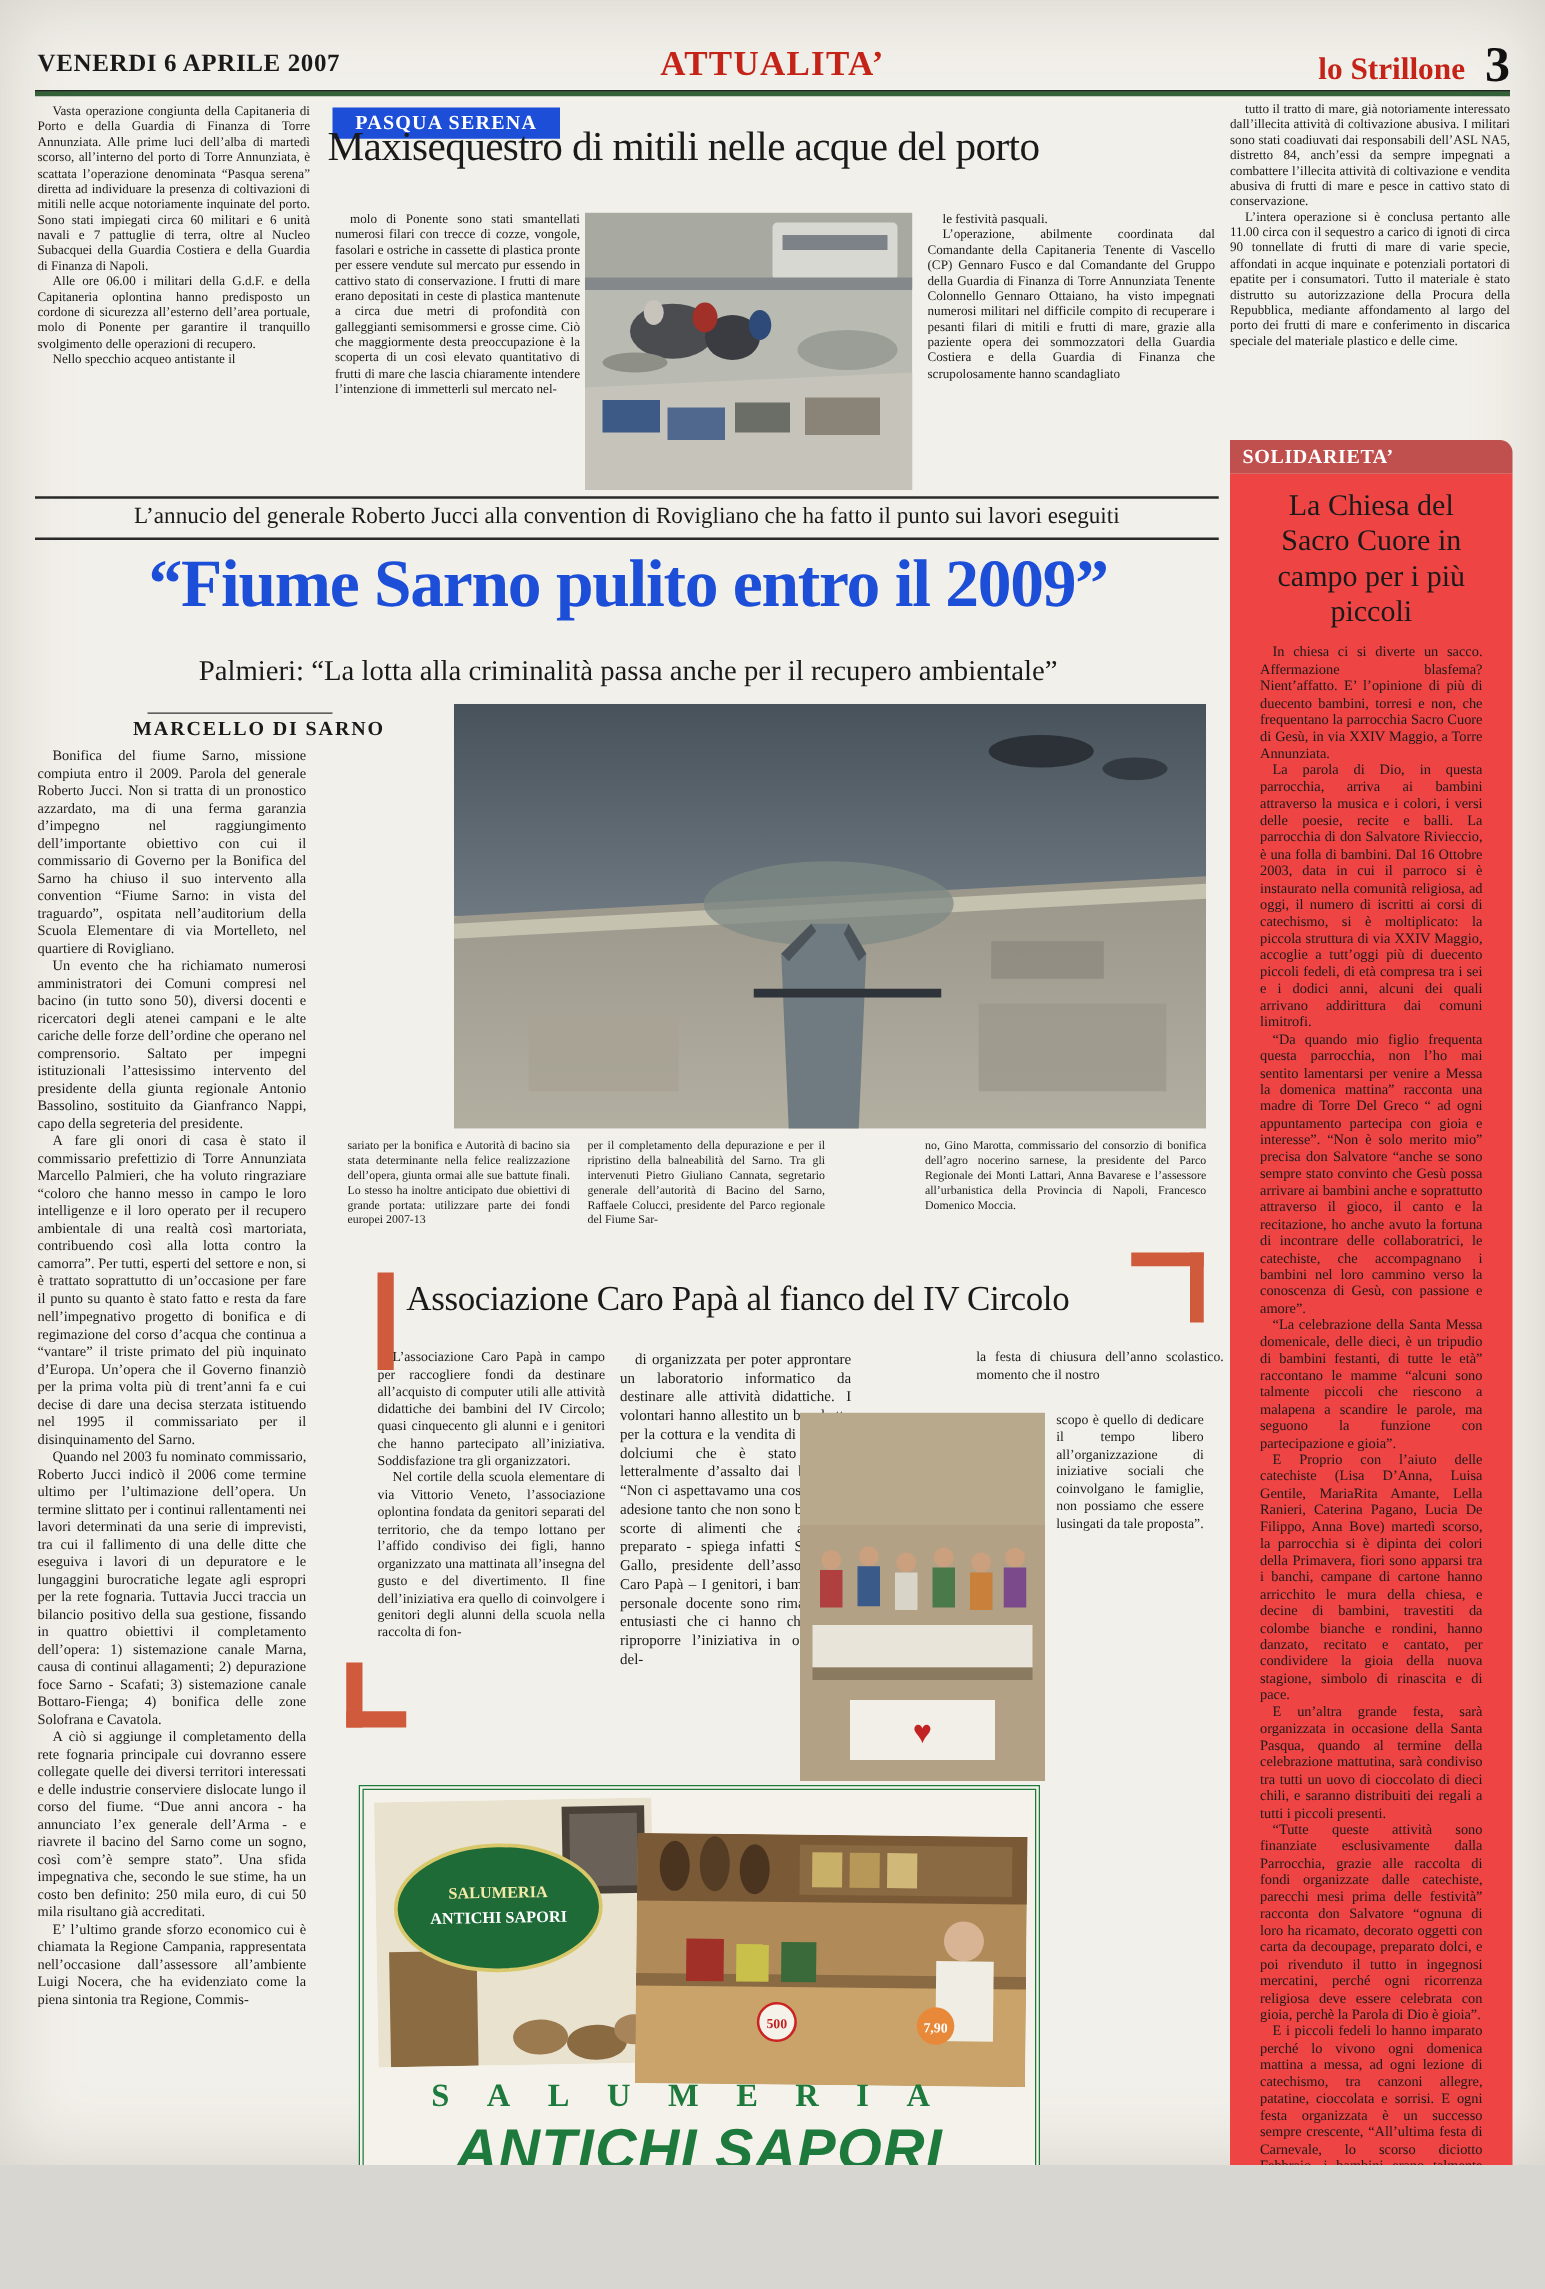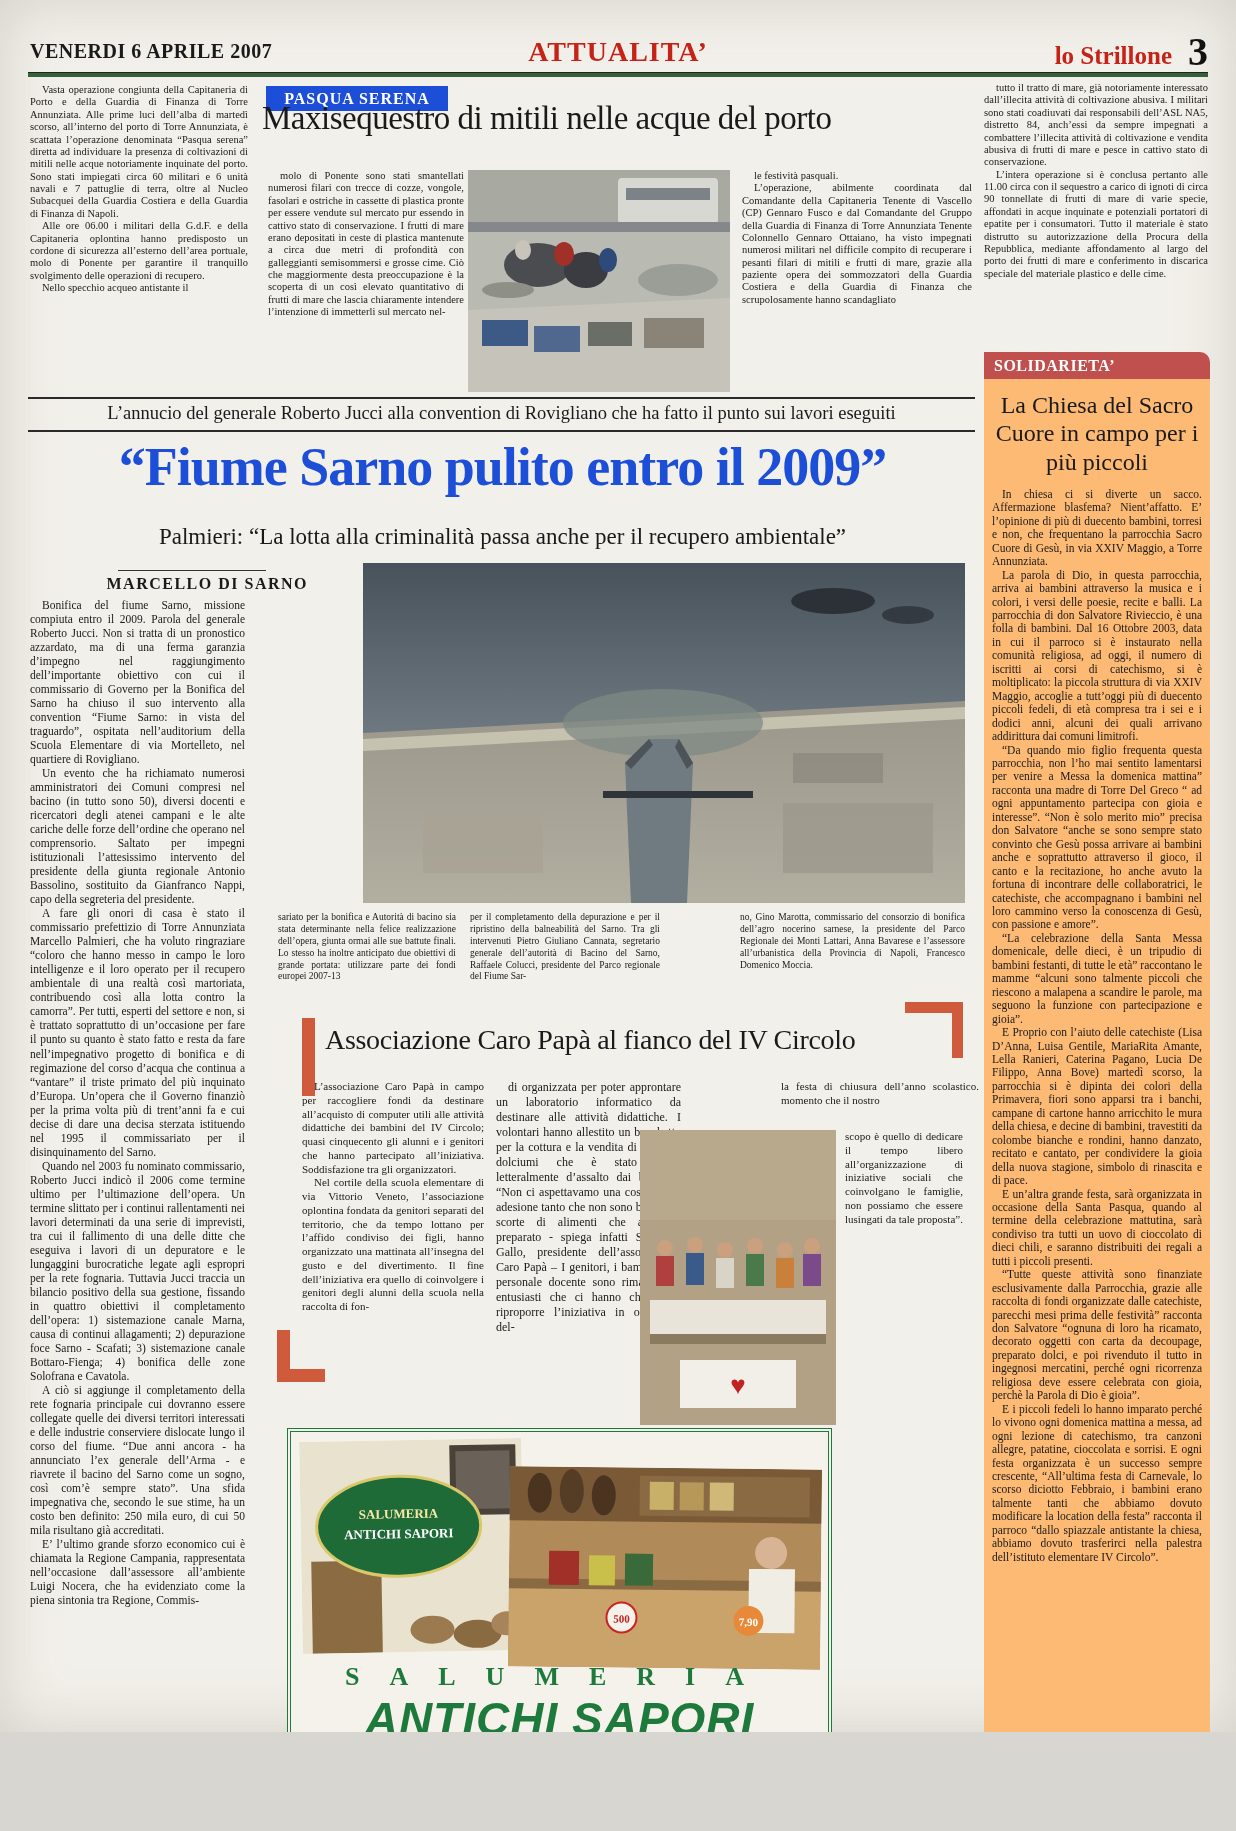--- a/index.html
+++ b/index.html
@@ -33,21 +33,21 @@
   .b-col{top:912px;height:106px;font-size:9.5px;line-height:1.25;}
   
   .redbar{background:#d05a3c;}
   .corner-tr{left:905px;top:1002px;width:58px;height:56px;border-top:11px solid #d05a3c;border-right:11px solid #d05a3c;box-sizing:border-box;}
   .corner-bl{left:277px;top:1330px;width:48px;height:52px;border-left:13px solid #d05a3c;border-bottom:13px solid #d05a3c;box-sizing:border-box;}
   .headline3{left:325px;top:1024px;width:640px;font-size:28px;font-weight:500;letter-spacing:-.3px;}
   .c-col{top:1080px;line-height:1.25;margin-left:39px;}
   
   .sb-label{left:984px;top:352px;width:226px;height:27px;background:#c0504d;color:#fff;font-weight:bold;
             font-size:16px;line-height:27px;padding-left:10px;box-sizing:border-box;letter-spacing:.5px;border-top-right-radius:10px;}
-  .sb-box{left:984px;top:379px;width:226px;height:1388px;background:#fdba74;box-sizing:border-box;padding:6px 8px;overflow:hidden;}
+  .sb-box{left:984px;top:379px;width:226px;height:1388px;background:#ef4444;box-sizing:border-box;padding:6px 24px;overflow:hidden;}
   .sb-title{font-size:24px;line-height:1.18;text-align:center;margin:6px 0 12px;}
   .sb-body p{margin:0;text-indent:10px;font-size:11.5px;line-height:1.17;text-align:justify;}
   .sb-sign{position:absolute;right:14px;bottom:6px;font-style:italic;font-size:14px;font-weight:bold;}
   .sb-bar{left:984px;top:1770px;width:226px;height:22px;background:#c0543f;}
   
   .ad-box{left:287px;top:1428px;width:545px;height:380px;border:4px double #1d7a3c;box-sizing:border-box;background:#f4f2ea;}
   .ad-line1{position:absolute;left:0;top:230px;width:100%;text-align:center;font-size:26px;font-weight:bold;
             color:#1d7a3c;letter-spacing:30px;margin-right:-30px;font-family:"Liberation Serif",serif;}
   .ad-name{position:absolute;left:0;top:260px;width:100%;text-align:center;font-size:46px;font-weight:bold;font-style:italic;
            color:#1d7a3c;font-family:"Liberation Sans","DejaVu Sans",sans-serif;letter-spacing:1px;}

